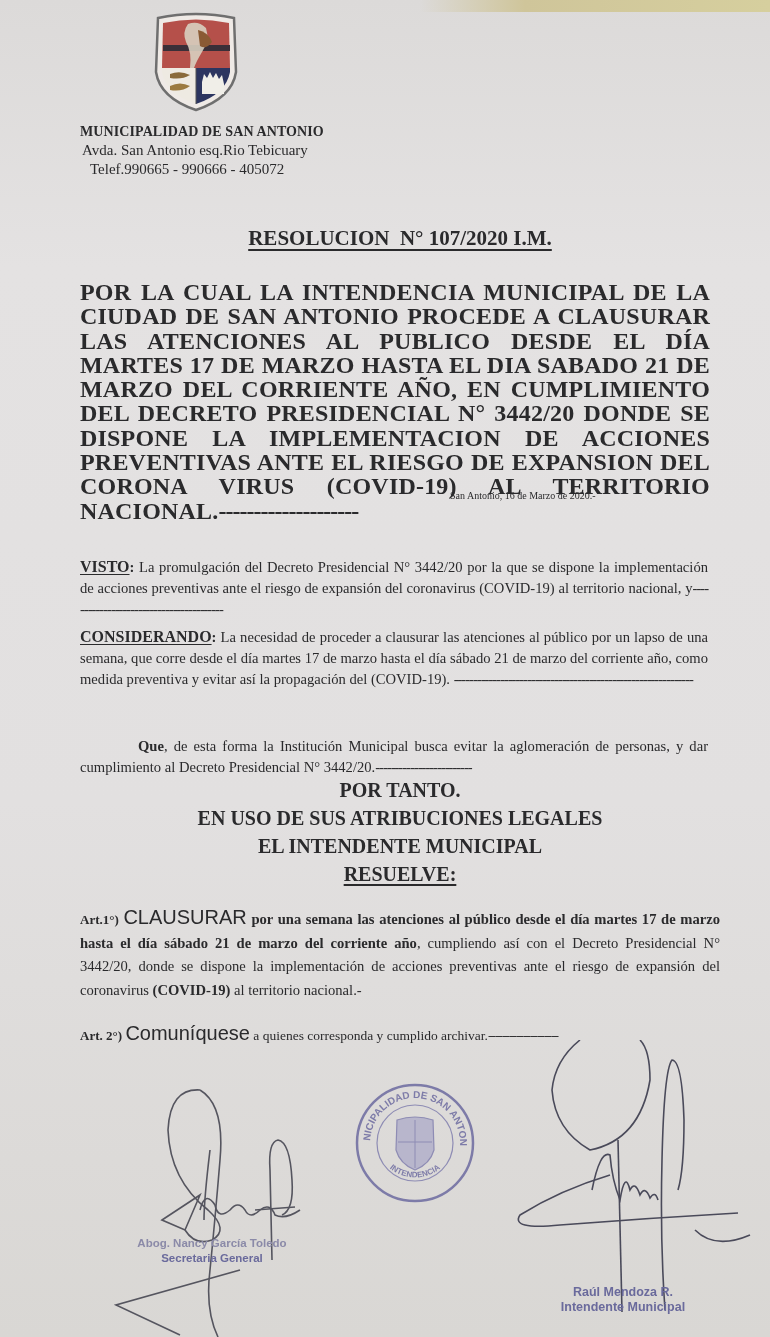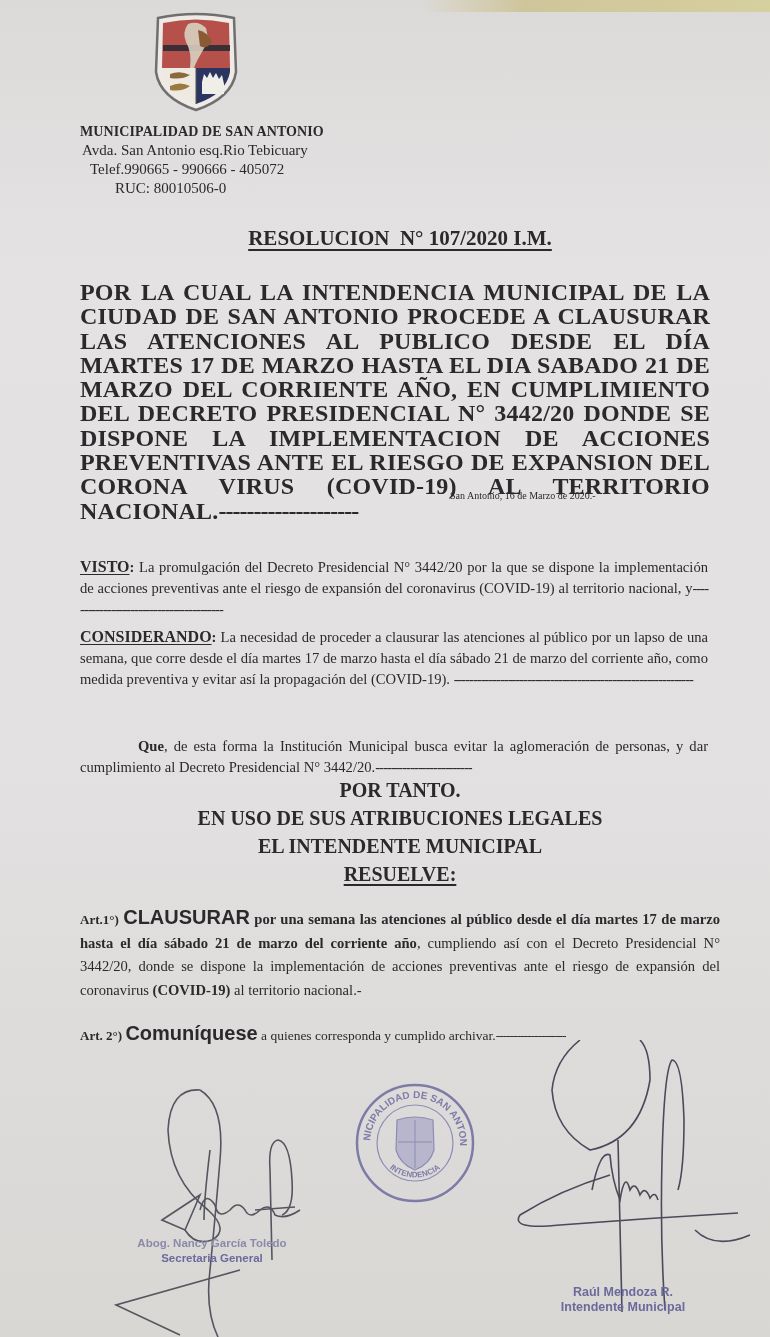--- a/index.html
+++ b/index.html
@@ -38,21 +38,21 @@
   .que { top: 736px; }
   .lbl { font-weight: bold; font-size: 16px; text-decoration: underline; text-underline-offset: 2px; }
   .dash { letter-spacing: -1px; }
 
   .center-block { left: 0; width: 800px; text-align: center; font-weight: bold; font-size: 20px; line-height: 28px; }
   .por-tanto { top: 776px; }
   .resuelve-u { text-decoration: underline; text-underline-offset: 3px; }
 
   .art1 { left: 80px; width: 640px; top: 906px; font-size: 14.6px; line-height: 23.5px; }
   .art-lbl { font-weight: bold; font-size: 13px; }
-  .big-bold { font-weight: bold; font-size: 20px; font-family: "Liberation Sans", "DejaVu Sans", sans-serif; }
+  .big-bold { font-weight: normal; font-size: 20px; font-family: "Liberation Sans", "DejaVu Sans", sans-serif; }
   .b { font-weight: bold; }
 
   .art2 { left: 80px; top: 1022px; font-size: 13.5px; }
 
   .stamp-text { font-family: "Liberation Sans", "DejaVu Sans", sans-serif; font-weight: bold; color: #6a6a9c; font-size: 11.5px; line-height: 15px; text-align: center; }
   .sig-left-stamp { left: 122px; top: 1236px; width: 180px; }
   .sig-left-stamp .nm { color: #8b8aa8; }
   .sig-right-stamp { left: 548px; top: 1285px; width: 150px; font-size: 12.5px; }
 
   svg { display: block; }
@@ -75,21 +75,20 @@
     <path d="M36 12 Q46 8 54 16 Q58 28 50 40 Q44 50 42 56 L38 56 Q40 40 34 30 Q30 20 36 12 Z" fill="#d8cfc0" opacity="0.9"></path>
     <path d="M46 18 Q56 20 60 30 Q54 38 48 34 Z" fill="#8a5a34"></path>
     <line x1="44" y1="56" x2="44" y2="92" stroke="#555" stroke-width="1"></line>
   </svg>
 </div>
 
 <div class="abs letterhead">
   <div class="lh-name">MUNICIPALIDAD  DE SAN ANTONIO</div>
   <div class="lh-line2">Avda. San Antonio esq.Rio Tebicuary</div>
   <div class="lh-line3">Telef.990665 - 990666 - 405072</div>
-  <div class="lh-line4">RUC: 80010506-0</div>
 </div>
 
 <div class="abs title" style="white-space: pre;">RESOLUCION  N° 107/2020 I.M.</div>
 
 <div class="abs summary justify-block">
   <span>POR LA CUAL LA INTENDENCIA MUNICIPAL DE LA CIUDAD DE SAN ANTONIO PROCEDE A CLAUSURAR LAS ATENCIONES AL PUBLICO DESDE EL DÍA MARTES 17 DE MARZO HASTA EL DIA SABADO 21 DE MARZO DEL CORRIENTE AÑO, EN CUMPLIMIENTO DEL DECRETO PRESIDENCIAL N° 3442/20 DONDE SE DISPONE LA IMPLEMENTACION DE ACCIONES PREVENTIVAS ANTE EL RIESGO DE EXPANSION DEL CORONA VIRUS (COVID-19) AL TERRITORIO NACIONAL.</span><span class="dash">--------------------</span>
 </div>
 
 <div class="abs place-date">San Antonio, 16 de Marzo de 2020.-</div>
 

